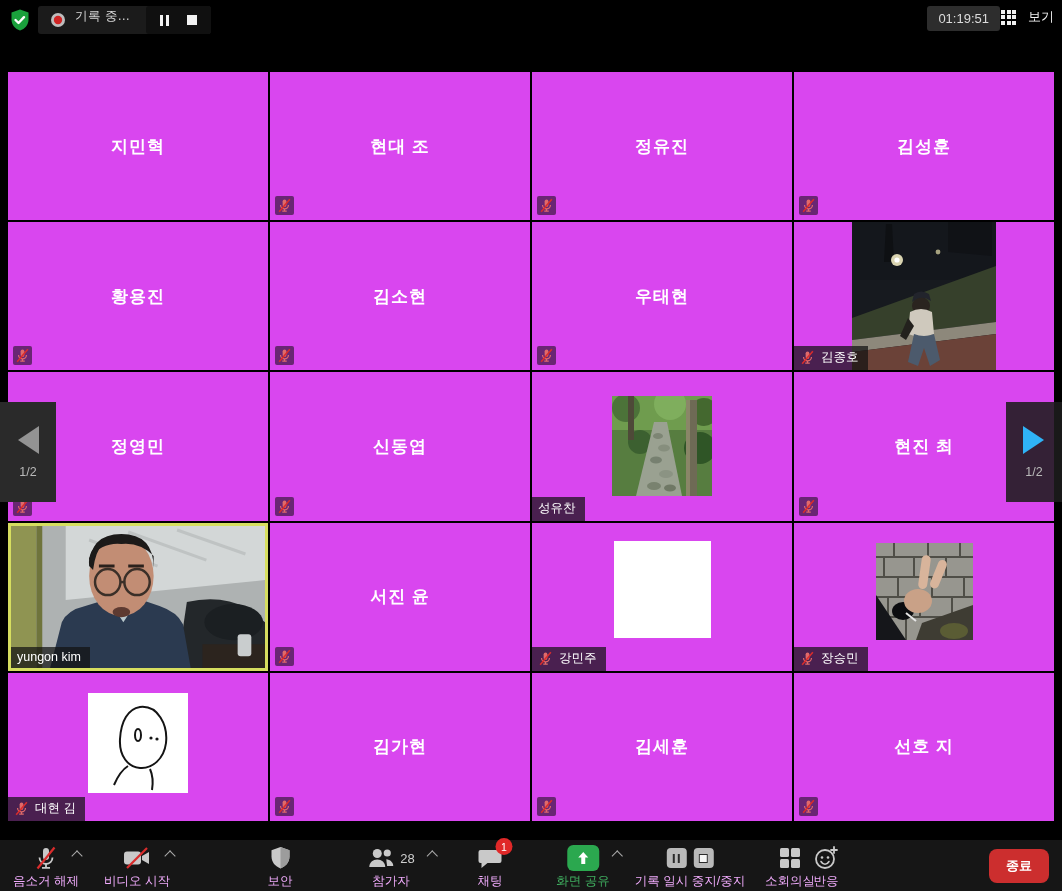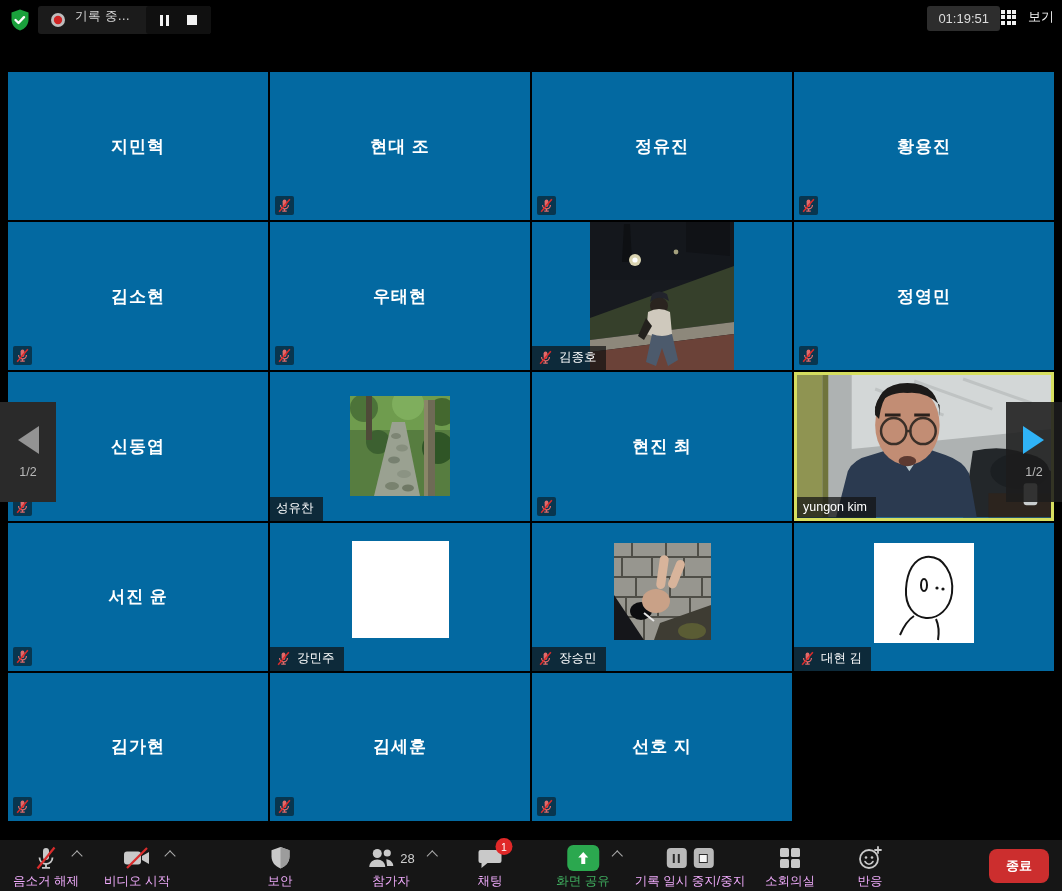--- a/index.html
+++ b/index.html
@@ -21,21 +21,21 @@
   .timer-box { position:absolute; right:62px; top:6px; background:#2d2d2d; border-radius:3px;
                color:#dcdcdc; font-size:13px; padding:5px 11px; }
   .view-btn { position:absolute; right:8px; top:8px; display:flex; align-items:center; gap:12px;
               color:#f0f0f0; font-size:13px; cursor:pointer; }
   .grid-glyph { display:grid; grid-template-columns:repeat(3,4px); grid-template-rows:repeat(3,4px); gap:1.5px; }
   .grid-glyph i { background:#f0f0f0; display:block; }
 
   
   .gallery { position:absolute; left:8px; top:72px; width:1046px; height:749px;
              display:grid; grid-template-columns:repeat(4,1fr); grid-template-rows:repeat(5,1fr); gap:2px; }
-  .tile { position:relative; background:#0369a1; overflow:hidden; cursor:pointer; }
+  .tile { position:relative; background:#d946ef; overflow:hidden; cursor:pointer; }
   .tile.active { border:3px solid #d6de5f; }
   .center-name { position:absolute; inset:0; display:flex; align-items:center; justify-content:center;
                  color:#fff; font-size:17px; font-weight:600; letter-spacing:1px; }
   .media-wrap { position:absolute; inset:0; display:flex; align-items:center; justify-content:center; }
   .media-full { position:absolute; inset:0; }
   .media-full svg { width:100%; height:100%; display:block; }
   .white-square { width:97px; height:97px; background:#fff; margin-bottom:14px; }
   .name-tag { position:absolute; left:0; bottom:0; display:inline-flex; align-items:center; gap:6px;
               background:rgba(18,18,18,.72); padding:3px 9px 4px 6px; color:#fff; font-size:12.5px;
               max-width:95%; z-index:3; }
@@ -70,21 +70,21 @@
             align-items:center; justify-content:center; }
   .rp-pause { display:flex; gap:2.5px; }
   .rp-pause i { width:2.5px; height:9px; background:#2a2a2a; display:block; }
   .rp-stop { width:9px; height:9px; background:#f5f5f5; border:1.8px solid #2a2a2a; }
   .end-btn { position:absolute; right:13px; top:9px; background:#cc2e2e; color:#fff; font-size:13px;
              font-weight:600; border:none; border-radius:8px; padding:8px 17px; cursor:pointer; }
 
   
   .tbx-unmute{left:46px} .tbx-video{left:137px} .tbx-security{left:280px} .tbx-participants{left:391px}
   .tbx-chat{left:490px} .tbx-share{left:583px} .tbx-record{left:690px} .tbx-breakout{left:790px}
-  .tbx-reactions{left:870px}
+  .tbx-reactions{left:826px}
 </style>
 </head>
 <body>
 
 <div class="stage">
 
   <div class="topbar">
     <div class="shield-btn">
       <svg viewBox="0 0 24 24" width="24" height="24">
         <path d="M12 1.5l8.5 3v7c0 5.5-3.7 9.4-8.5 11-4.8-1.6-8.5-5.5-8.5-11v-7z" fill="#1aa13c"></path>
@@ -140,20 +140,29 @@
       <div class="tile">
         <div class="center-name">정유진</div>
         <span class="solo-mic"><svg width="15" height="15" viewBox="0 0 16 16">
   <rect x="6" y="1.5" width="4" height="8" rx="2" fill="#e06a6a"></rect>
   <path d="M3.8 7.5c0 2.4 1.9 4.2 4.2 4.2s4.2-1.8 4.2-4.2" stroke="#e06a6a" stroke-width="1.3" fill="none"></path>
   <path d="M8 11.7v2M5.6 14h4.8" stroke="#e06a6a" stroke-width="1.3"></path>
   <path d="M2.3 14.7 L13.7 1.3" stroke="#d92c2c" stroke-width="1.7"></path>
           </svg></span>
       </div>
       <div class="tile">
+        <div class="center-name">김성훈</div>
+        <span class="solo-mic"><svg width="15" height="15" viewBox="0 0 16 16">
+  <rect x="6" y="1.5" width="4" height="8" rx="2" fill="#e06a6a"></rect>
+  <path d="M3.8 7.5c0 2.4 1.9 4.2 4.2 4.2s4.2-1.8 4.2-4.2" stroke="#e06a6a" stroke-width="1.3" fill="none"></path>
+  <path d="M8 11.7v2M5.6 14h4.8" stroke="#e06a6a" stroke-width="1.3"></path>
+  <path d="M2.3 14.7 L13.7 1.3" stroke="#d92c2c" stroke-width="1.7"></path>
+          </svg></span>
+      </div>
+      <div class="tile">
         <div class="center-name">황용진</div>
         <span class="solo-mic"><svg width="15" height="15" viewBox="0 0 16 16">
   <rect x="6" y="1.5" width="4" height="8" rx="2" fill="#e06a6a"></rect>
   <path d="M3.8 7.5c0 2.4 1.9 4.2 4.2 4.2s4.2-1.8 4.2-4.2" stroke="#e06a6a" stroke-width="1.3" fill="none"></path>
   <path d="M8 11.7v2M5.6 14h4.8" stroke="#e06a6a" stroke-width="1.3"></path>
   <path d="M2.3 14.7 L13.7 1.3" stroke="#d92c2c" stroke-width="1.7"></path>
           </svg></span>
       </div>
       <div class="tile">
         <div class="center-name">김소현</div>

